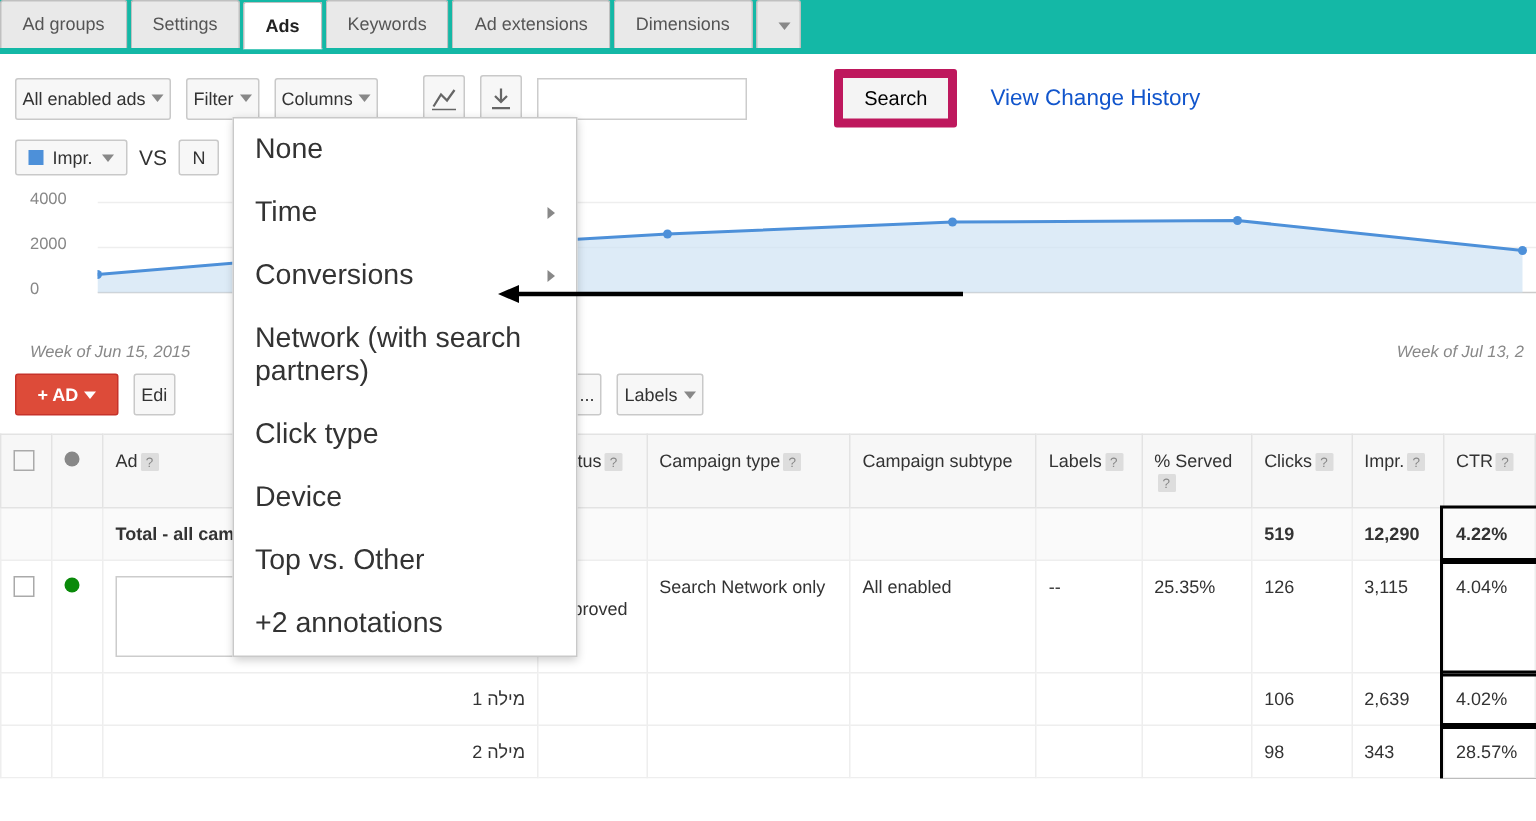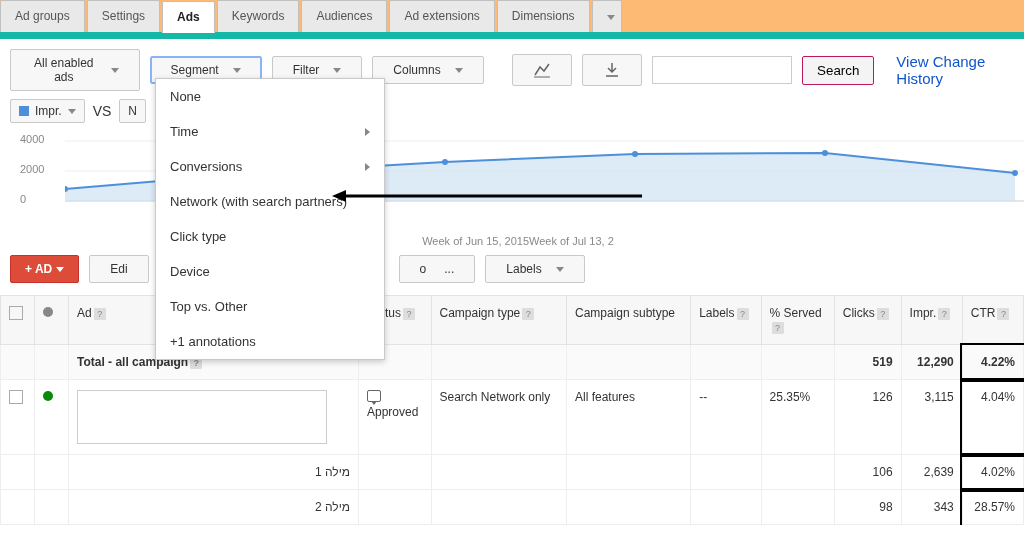--- a/index.html
+++ b/index.html
@@ -1,82 +1,77 @@
 <!DOCTYPE html>
 <html><head>
 <meta charset="utf-8">
 <style>
 * { box-sizing: border-box; margin: 0; padding: 0; }
 body { font-family: Arial, Helvetica, sans-serif; font-size: 13px; color: #333; background: #fff; width: 1024px; }
-.tabs { display: flex; border-bottom: 7px solid #14b8a6; background: #fdba74; }
+.tabs { display: flex; border-bottom: 4px solid #14b8a6; background: #14b8a6; }
 .tab { padding: 8px 14px; border: 1px solid #c0c0c0; border-bottom: none; margin-right: 2px; background: #e9e9e9; color: #555; cursor: pointer; border-radius: 2px 2px 0 0; font-size: 12px; }
 .tab.active { background: #fff; font-weight: bold; color: #222; border-bottom: 1px solid #fff; position: relative; top: 1px; text-align: center; }
 .tab.more { width: 30px; text-align: center; }
 .toolbar { display: flex; align-items: center; padding: 10px 10px 6px 10px; gap: 10px; }
-.btn { border: 1px solid #c9c9c9; background: #f7f7f7; padding: 6px 20px; border-radius: 2px; cursor: pointer; display: inline-flex; align-items: center; gap: 14px; color: #333; font-size: 12px; }
+.btn { border: 1px solid #c9c9c9; background: #f7f7f7; padding: 6px 4px; border-radius: 2px; cursor: pointer; display: inline-flex; align-items: center; gap: 4px; color: #333; font-size: 12px; }
 .btn.segment { border-color: #8ab4f8; box-shadow: 0 0 0 1px #8ab4f8 inset; }
 .caret { width: 0; height: 0; border-left: 4px solid transparent; border-right: 4px solid transparent; border-top: 5px solid #888; display: inline-block; }
 .icon-graph, .icon-download { width: 18px; height: 18px; display: inline-block; }
 .search-input { width: 140px; height: 28px; border: 1px solid #ccc; padding: 2px 6px; }
-.btn-search { border: 1px solid #be185d; background: #f4f4f4; padding: 6px 14px; border-radius: 2px; cursor: pointer; }
+.btn-search { border: 6px solid #be185d; background: #f4f4f4; padding: 6px 14px; border-radius: 2px; cursor: pointer; margin-left: 48px; }
 .link-history { color: #1155cc; font-size: 15px; margin-left: 12px; cursor: pointer; }
 .metric-row { display: flex; align-items: center; padding: 2px 10px 0 10px; gap: 8px; }
 .metric-btn { border: 1px solid #c9c9c9; background: #f7f7f7; padding: 4px 8px; border-radius: 2px; display: inline-flex; align-items: center; gap: 6px; font-size: 12px; }
 .swatch { width: 10px; height: 10px; background: #4d90d9; display: inline-block; }
 .vs { font-size: 14px; color: #333; }
 .chart-area { position: relative; height: 110px; margin: 6px 0 0 20px; }
 .yaxis { position: absolute; left: 0; top: 4px; font-size: 11px; color: #888; }
 .yaxis div { height: 30px; }
 .svg-chart { position: absolute; left: 45px; right: 0; top: 0; }
-.xaxis { display: flex; justify-content: center; font-size: 11px; color: #888; padding: 0 8px 0 20px; margin-top: -4px; }
+.xaxis { display: flex; justify-content: space-between; font-size: 11px; color: #888; padding: 0 8px 0 20px; margin-top: -4px; font-style: italic; }
 .action-row { display: flex; gap: 10px; padding: 8px 10px; }
 .btn-red { background: #dd4b39; color: #fff; border: 1px solid #c6322a; padding: 6px 14px; border-radius: 2px; font-weight: bold; display: inline-flex; align-items: center; gap: 4px; cursor: pointer; font-size: 12px; }
 .caret-white { width: 0; height: 0; border-left: 4px solid transparent; border-right: 4px solid transparent; border-top: 5px solid #fff; display: inline-block; }
 .seg-dropdown { position: absolute; left: 155px; top: 78px; width: 230px; background: #fff; border: 1px solid #c9c9c9; box-shadow: 0 2px 6px rgba(0,0,0,0.2); z-index: 20; }
-.seg-item { padding: 10px 14px; cursor: pointer; font-size: 13px; color: #333; display: flex; justify-content: space-between; align-items: center; }
+.seg-item { padding: 10px 14px; cursor: pointer; font-size: 19px; color: #333; display: flex; justify-content: space-between; align-items: center; }
 .seg-item.muted { color: #888; }
 .seg-arrow-right { width: 0; height: 0; border-top: 4px solid transparent; border-bottom: 4px solid transparent; border-left: 5px solid #888; }
 .big-arrow { position: absolute; top: 186px; left: 332px; z-index: 25; pointer-events: none; }
 table.data { width: 100%; border-collapse: collapse; margin-top: 4px; }
 table.data th { background: #f7f7f7; border: 1px solid #e3e3e3; padding: 10px 8px; font-size: 12px; font-weight: normal; text-align: left; color: #333; vertical-align: top; }
 table.data td { border: 1px solid #eee; padding: 10px 8px; font-size: 12px; vertical-align: top; }
-.num { text-align: right; }
+.num { }
 .help-q { display: inline-block; width: 12px; height: 12px; background: #ddd; color: #888; font-size: 9px; text-align: center; line-height: 12px; border-radius: 1px; margin-left: 2px; }
 .checkbox { width: 14px; height: 14px; border: 1px solid #aaa; display: inline-block; }
 .dot-gray { width: 10px; height: 10px; border-radius: 50%; background: #888; display: inline-block; }
 .dot-green { width: 10px; height: 10px; border-radius: 50%; background: #0a8a0a; display: inline-block; }
 tr.total td { font-weight: bold; background: #fafafa; }
 .ad-cell { position: relative; height: 60px; }
 .ad-box { border: 1px solid #ccc; width: 250px; height: 54px; }
 .ctr-highlight { outline: 2px solid #000; }
 .hebrew { font-size: 20px; direction: rtl; text-align: right; padding-left: 4px; }
 .bubble-icon { width: 14px; height: 12px; border: 1px solid #666; border-radius: 2px; display: inline-block; position: relative; }
 .bubble-icon:after { content: ""; position: absolute; bottom: -4px; left: 3px; width: 0; height: 0; border-left: 3px solid transparent; border-right: 3px solid transparent; border-top: 4px solid #666; }
 </style>
 </head>
 <body>
 
 <div class="tabs">
   <div class="tab">Ad groups</div>
   <div class="tab">Settings</div>
   <div class="tab active">Ads</div>
   <div class="tab">Keywords</div>
-  <div class="tab">Audiences</div>
   <div class="tab">Ad extensions</div>
   <div class="tab">Dimensions</div>
   <div class="tab more"><span class="caret"></span></div>
 </div>
 
 <div class="toolbar">
   <button class="btn">
       <span>All enabled ads</span>
-      <span class="caret"></span>
-    </button>
-  <button class="btn segment">
-      <span>Segment</span>
       <span class="caret"></span>
     </button>
   <button class="btn">
       <span>Filter</span>
       <span class="caret"></span>
     </button>
   <button class="btn">
       <span>Columns</span>
       <span class="caret"></span>
     </button>
@@ -116,21 +111,21 @@
       <span class="seg-arrow-right"></span>
     </div>
   <div class="seg-item">
       <span>Conversions</span>
       <span class="seg-arrow-right"></span>
     </div>
   <div class="seg-item">Network (with search partners)</div>
   <div class="seg-item">Click type</div>
   <div class="seg-item">Device</div>
   <div class="seg-item">Top vs. Other</div>
-  <div class="seg-item">+1 annotations</div>
+  <div class="seg-item">+2 annotations</div>
 </div>
 
 <svg class="big-arrow" width="320" height="20">
   <line x1="10" y1="10" x2="310" y2="10" stroke="#000" stroke-width="3"></line>
   <polygon points="0,10 14,4 14,16" fill="#000"></polygon>
 </svg>
 
 <div class="chart-area">
   <div class="yaxis">
     <div>4000</div>
@@ -204,21 +199,21 @@
       <td class="num ctr-highlight">4.22%</td>
     </tr>
     <tr>
       <td><span class="checkbox"></span></td>
       <td><span class="dot-green"></span></td>
       <td class="ad-cell">
           <div class="ad-box"></div>
         </td>
       <td><span class="bubble-icon"></span><br><span>Approved</span></td>
       <td>Search Network only</td>
-      <td>All features</td>
+      <td>All enabled</td>
       <td>--</td>
       <td>25.35%</td>
       <td class="num">126</td>
       <td class="num">3,115</td>
       <td class="num ctr-highlight">4.04%</td>
     </tr>
     <tr>
       <td></td>
         <td></td>
       <td class="hebrew">מילה 1</td>

